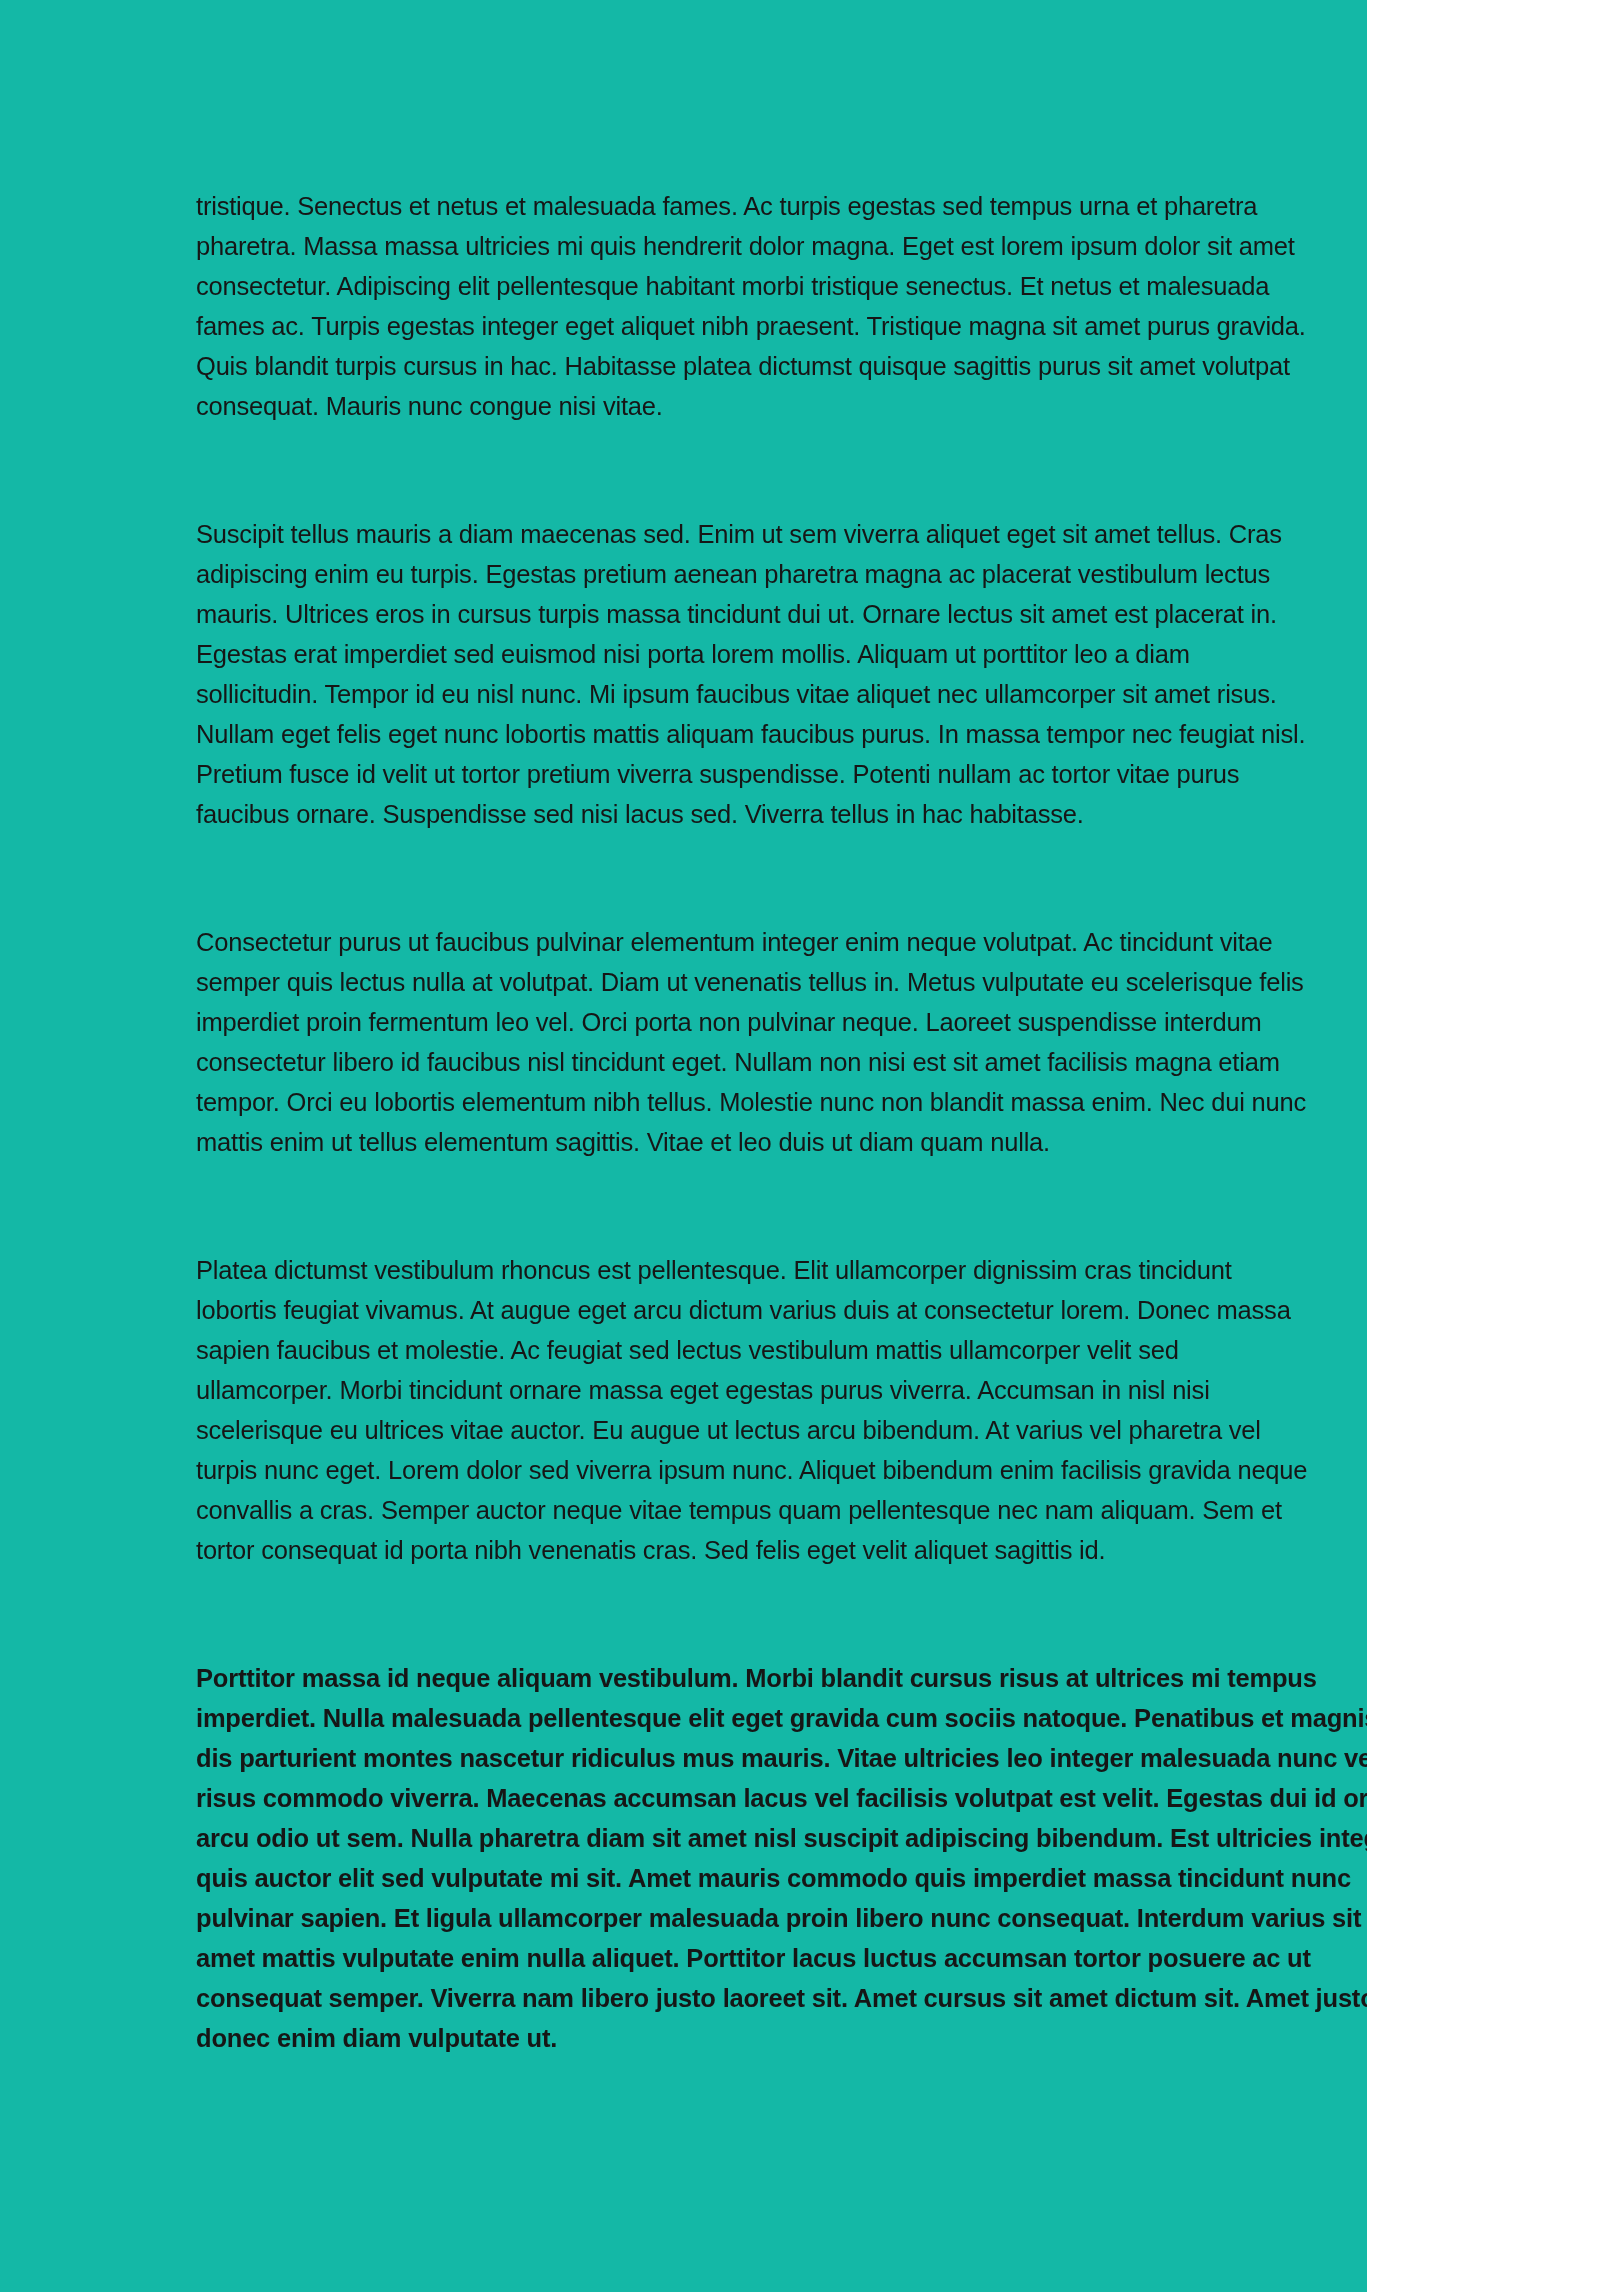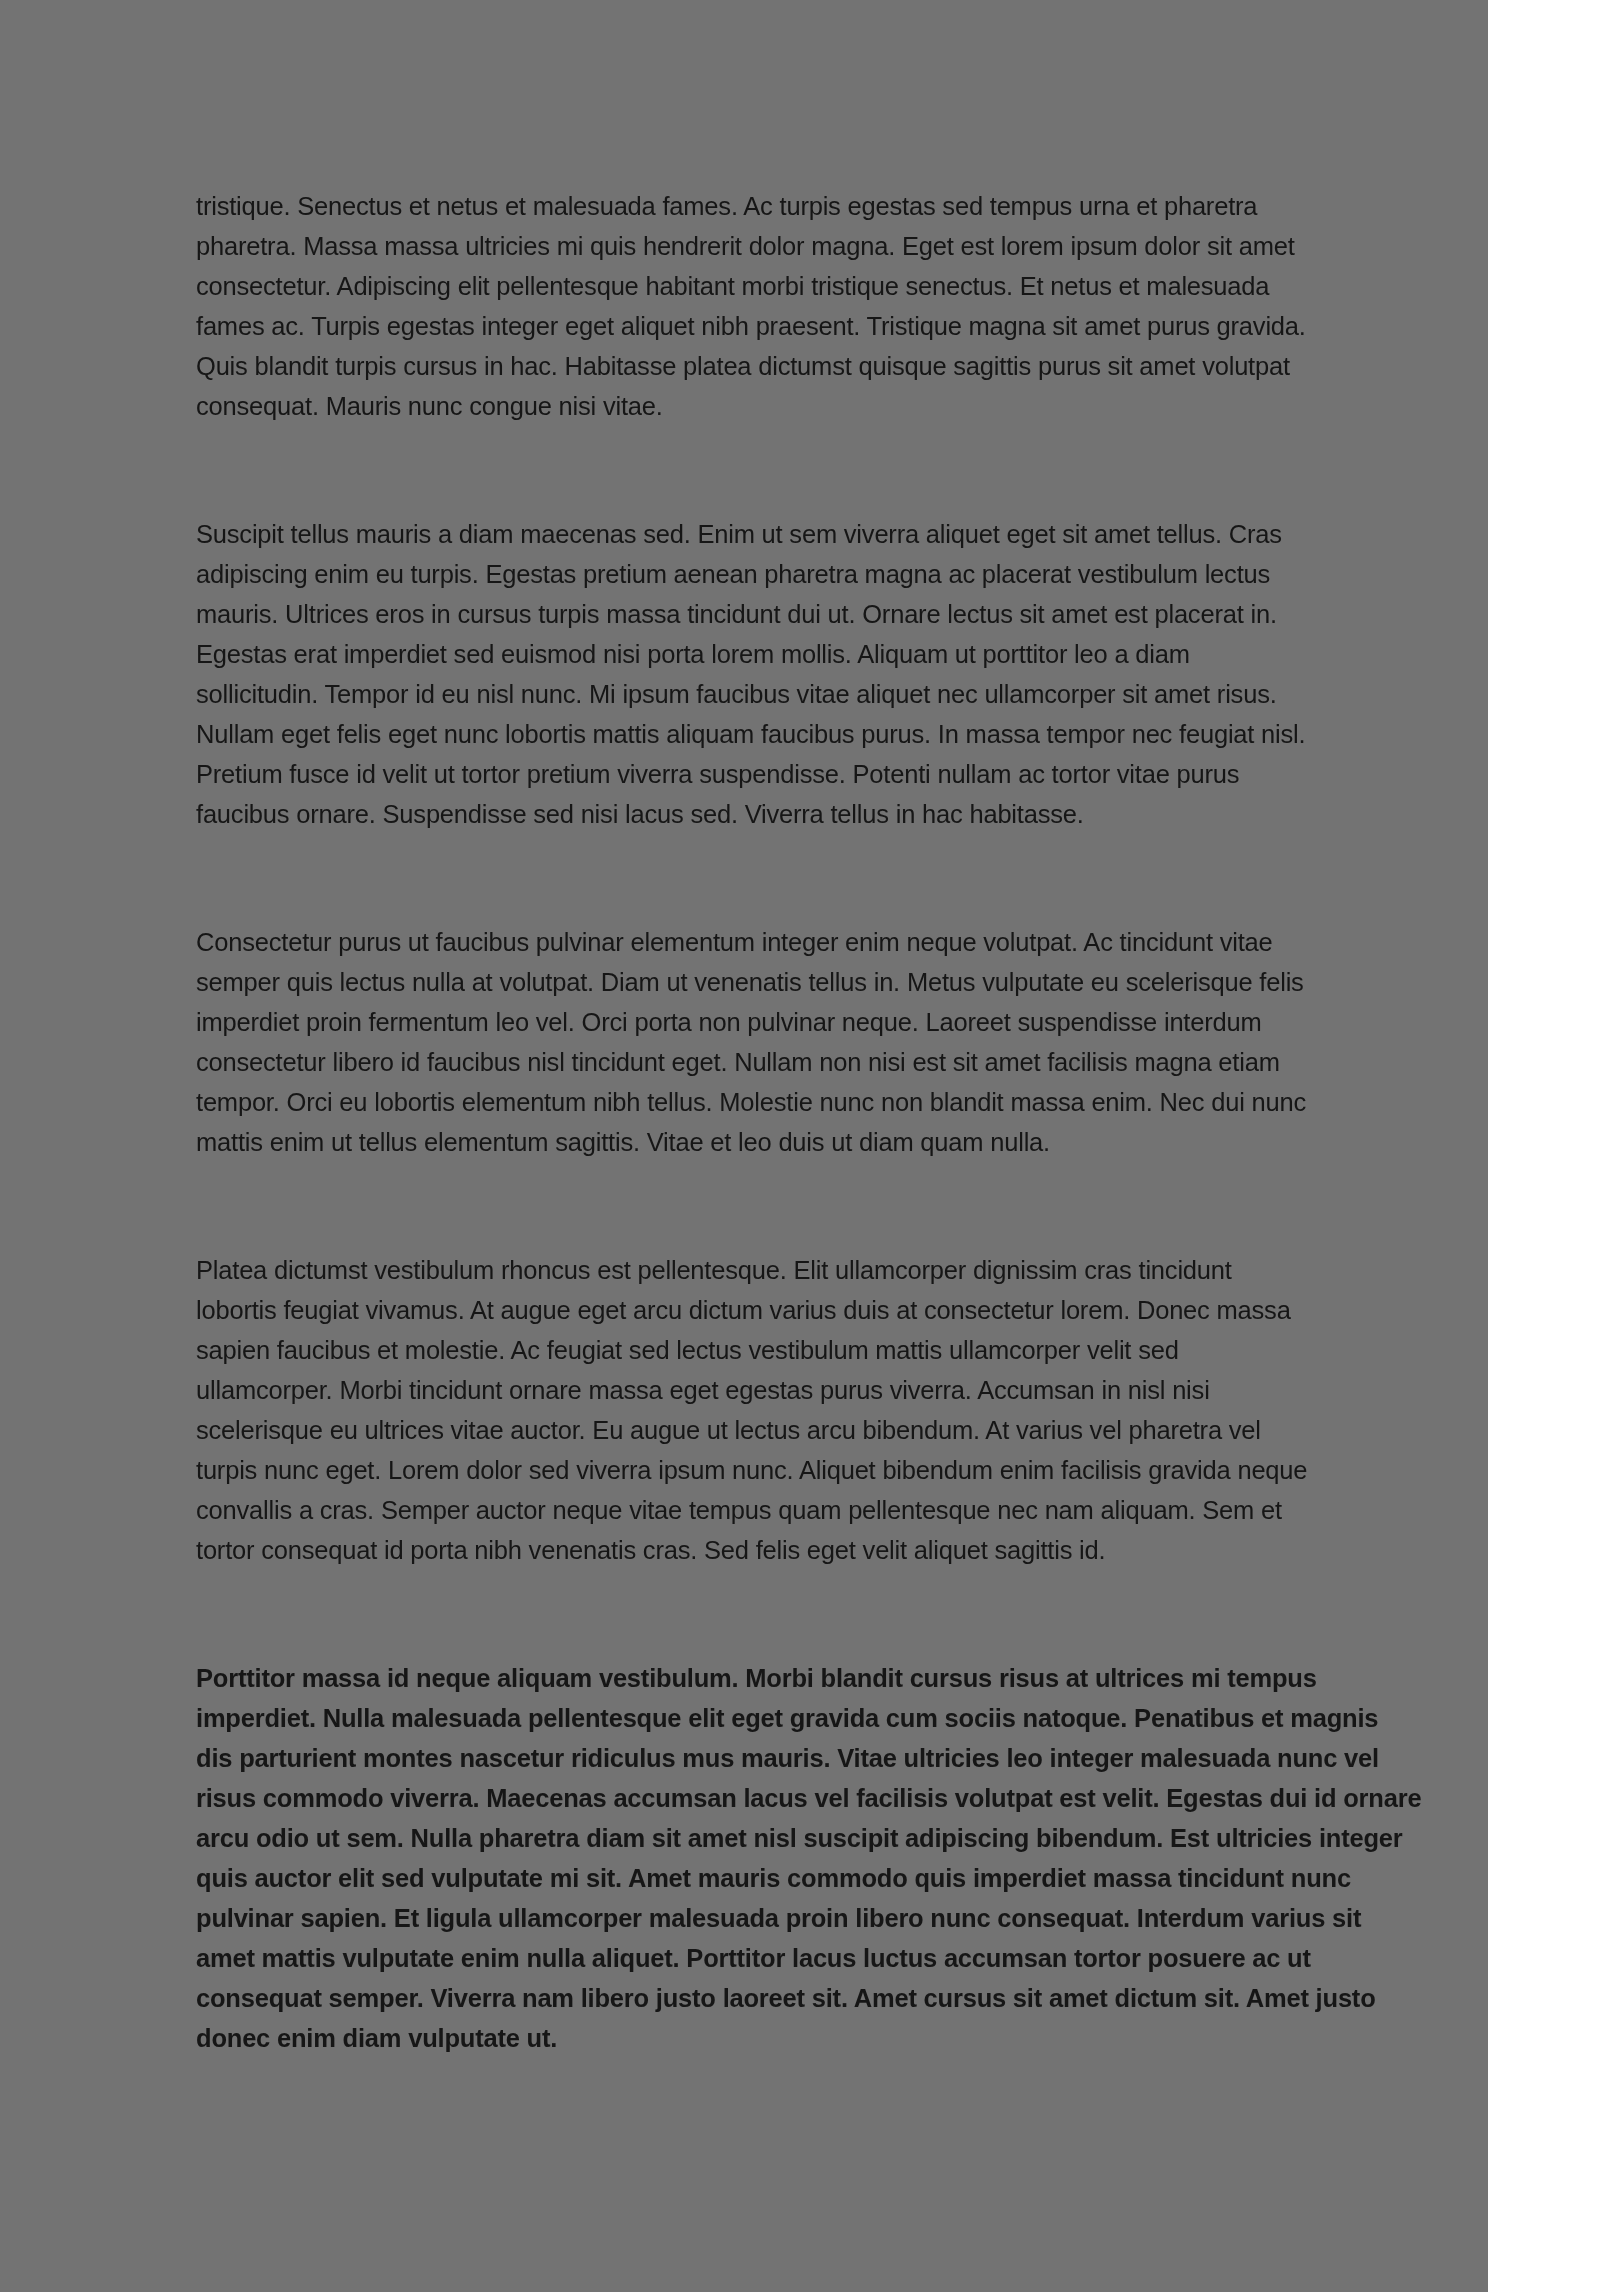--- a/index.html
+++ b/index.html
@@ -2,23 +2,23 @@
 <html><head>
 <meta charset="utf-8">
 <style>
   html, body {
     margin: 0;
     padding: 0;
     background: #ffffff;
   }
   .page {
     position: relative;
-    width: 1488px;
+    width: 1367px;
     height: 2293px;
-    background: #737373;
+    background: #14b8a6;
     overflow: hidden;
     font-family: "Liberation Sans", sans-serif;
   }
   .content {
     position: absolute;
     left: 196px;
     top: 186px;
     width: 1239px;
   }
   .para {

